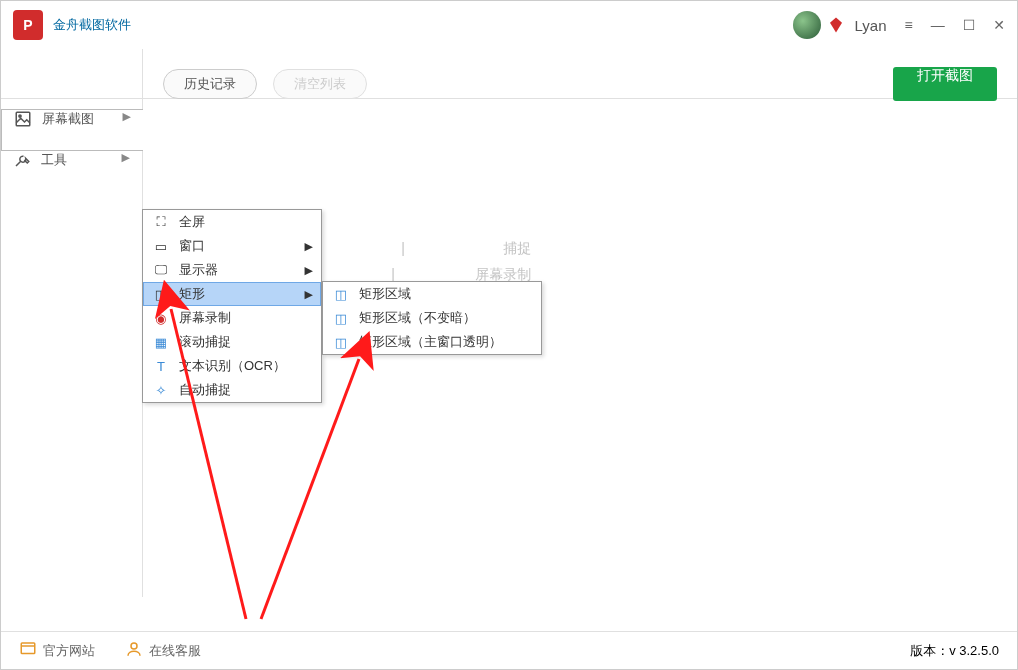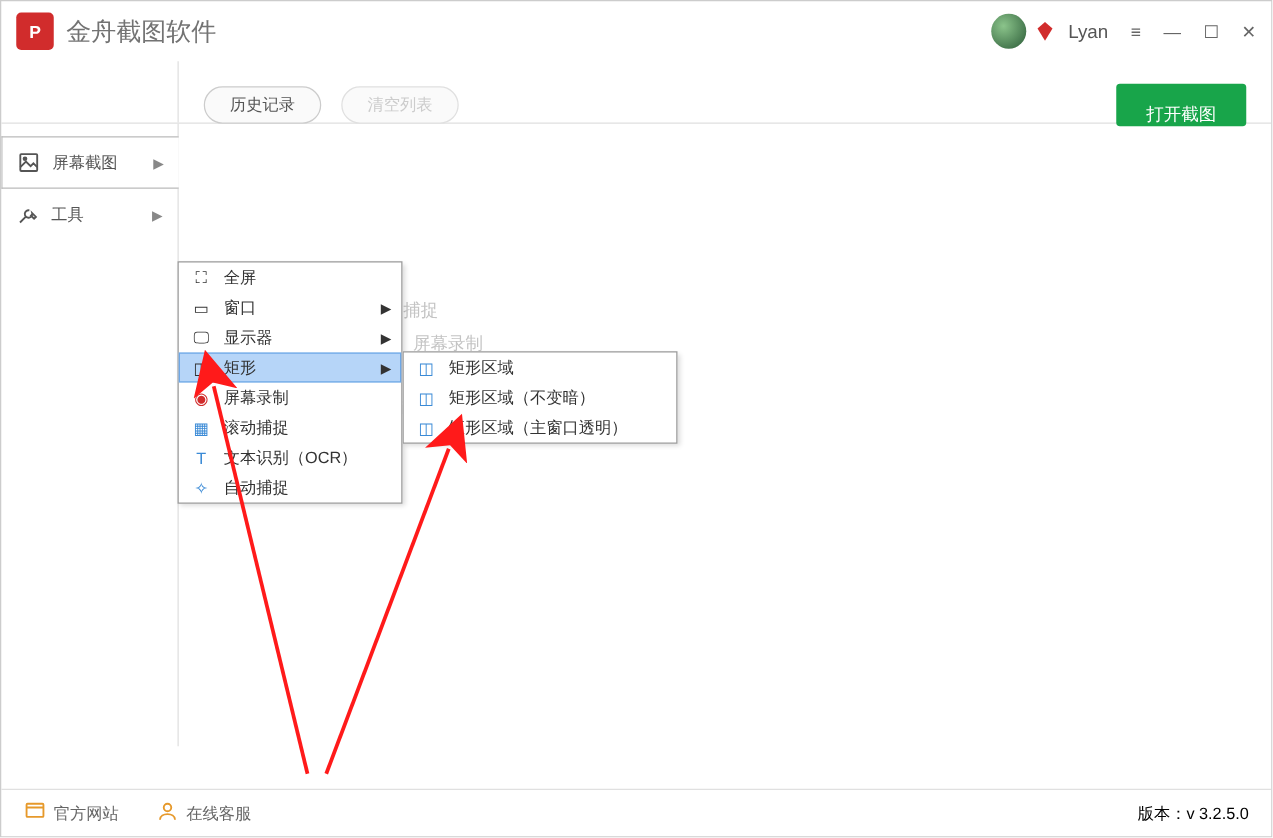--- a/index.html
+++ b/index.html
@@ -1,42 +1,42 @@
 <!DOCTYPE html>
 <html><head>
 <meta charset="utf-8">
 <style>
   * { box-sizing: border-box; }
   body { margin:0; font-family: "Microsoft YaHei", Arial, sans-serif; font-size:13px; color:#333; background:#fff; }
   .window { width:1018px; height:670px; border:1px solid #ccc; position:relative; display:flex; flex-direction:column; overflow:hidden; }
   .titlebar { height:48px; display:flex; align-items:center; padding:0 12px; }
   .app-icon { width:30px; height:30px; background:#d12c2c; border-radius:4px; display:flex; align-items:center; justify-content:center; color:#fff; font-weight:bold; font-size:14px; }
-  .app-title { margin-left:10px; font-size:20px; color:#737373;font-family:Liberation Serif, serif; }
+  .app-title { margin-left:10px; font-size:13px; color:#0369a1;font-family:Liberation Serif, serif; }
   .spacer { flex:1; }
   .avatar { width:28px; height:28px; border-radius:50%; background:radial-gradient(circle at 35% 35%, #8bc48b, #2a5a36); margin-right:6px; }
   .diamond { width:18px; height:18px; }
   .username { margin:0 18px 0 10px; color:#555; font-size:15px; }
   .win-btns { display:flex; align-items:center; gap:18px; color:#666; font-size:14px; }
   .win-btn { cursor:pointer; }
   .toolbar-row { height:50px; display:flex; align-items:center; border-bottom:1px solid #e0e0e0; }
   .toolbar-left-pad { width:142px; border-right:1px solid #e0e0e0; height:100%; }
   .toolbar-main { flex:1; display:flex; align-items:center; padding:0 20px;margin-top:21px; }
   .pill-btn { height:30px; padding:0 20px; border:1px solid #ccc; border-radius:15px; background:#fafafa; display:flex; align-items:center; color:#555; cursor:pointer; margin-right:16px; }
   .pill-btn.disabled { color:#ccc; border-color:#e0e0e0; cursor:default; }
-  .open-btn { height:34px; padding:0 24px; background:#18a54a; color:#fff; border-radius:3px; display:flex; align-items:flex-end; font-size:14px; cursor:pointer; }
+  .open-btn { height:34px; padding:0 24px; background:#18a54a; color:#fff; border-radius:3px; display:flex; align-items:flex-start; font-size:14px; cursor:pointer; }
   .body { flex:1; display:flex; position:relative; }
   .sidebar { width:142px; border-right:1px solid #e0e0e0; padding-top:10px; }
-  .side-item { height:42px; display:flex; align-items:center; padding:0 12px; color:#555; cursor:pointer; position:relative; }
+  .side-item { height:42px; display:flex; align-items:flex-start; padding:0 12px; color:#555; cursor:pointer; position:relative; }
   .side-item.active { border:1px solid #bbb; background:#fff; border-right:none; margin-right:-1px; }
   .side-item .lbl { margin-left:10px; flex:1; }
   .chev { color:#888; font-size:11px; }
   .side-icon { width:18px; height:18px; display:flex; align-items:center; justify-content:center; }
   .content { flex:1; position:relative; }
   .bg-hints { position:absolute; left:160px; top:136px; color:#c4c4c4; font-size:14px; line-height:26px; }
-  .bg-hint-row { display:flex; gap:8px; }
+  .bg-hint-row { display:flex; gap:8px;justify-content:space-between; }
   
   .menu { position:absolute; background:#fff; border:1px solid #999; box-shadow:2px 2px 4px rgba(0,0,0,0.15); z-index:10; }
   .menu1 { left:141px; top:110px; width:180px; border-bottom:1px solid #999;}
   .menu2 { left:321px; top:182px; width:220px; }
   .mitem { height:24px; display:flex; align-items:center; padding:0 8px; cursor:pointer; position:relative; }
   .mitem.hover { background:#b6d5f8; border:1px solid #6fa8e6; padding:0 7px; height:24px;}
   .micon { width:20px; display:flex; justify-content:center; color:#333; font-size:13px; }
   .micon.red { color:#d12c2c; }
   .mlabel { margin-left:8px; flex:1; font-size:13px; color:#333; }
   .marrow { color:#333; font-size:11px; margin-left:4px; }

